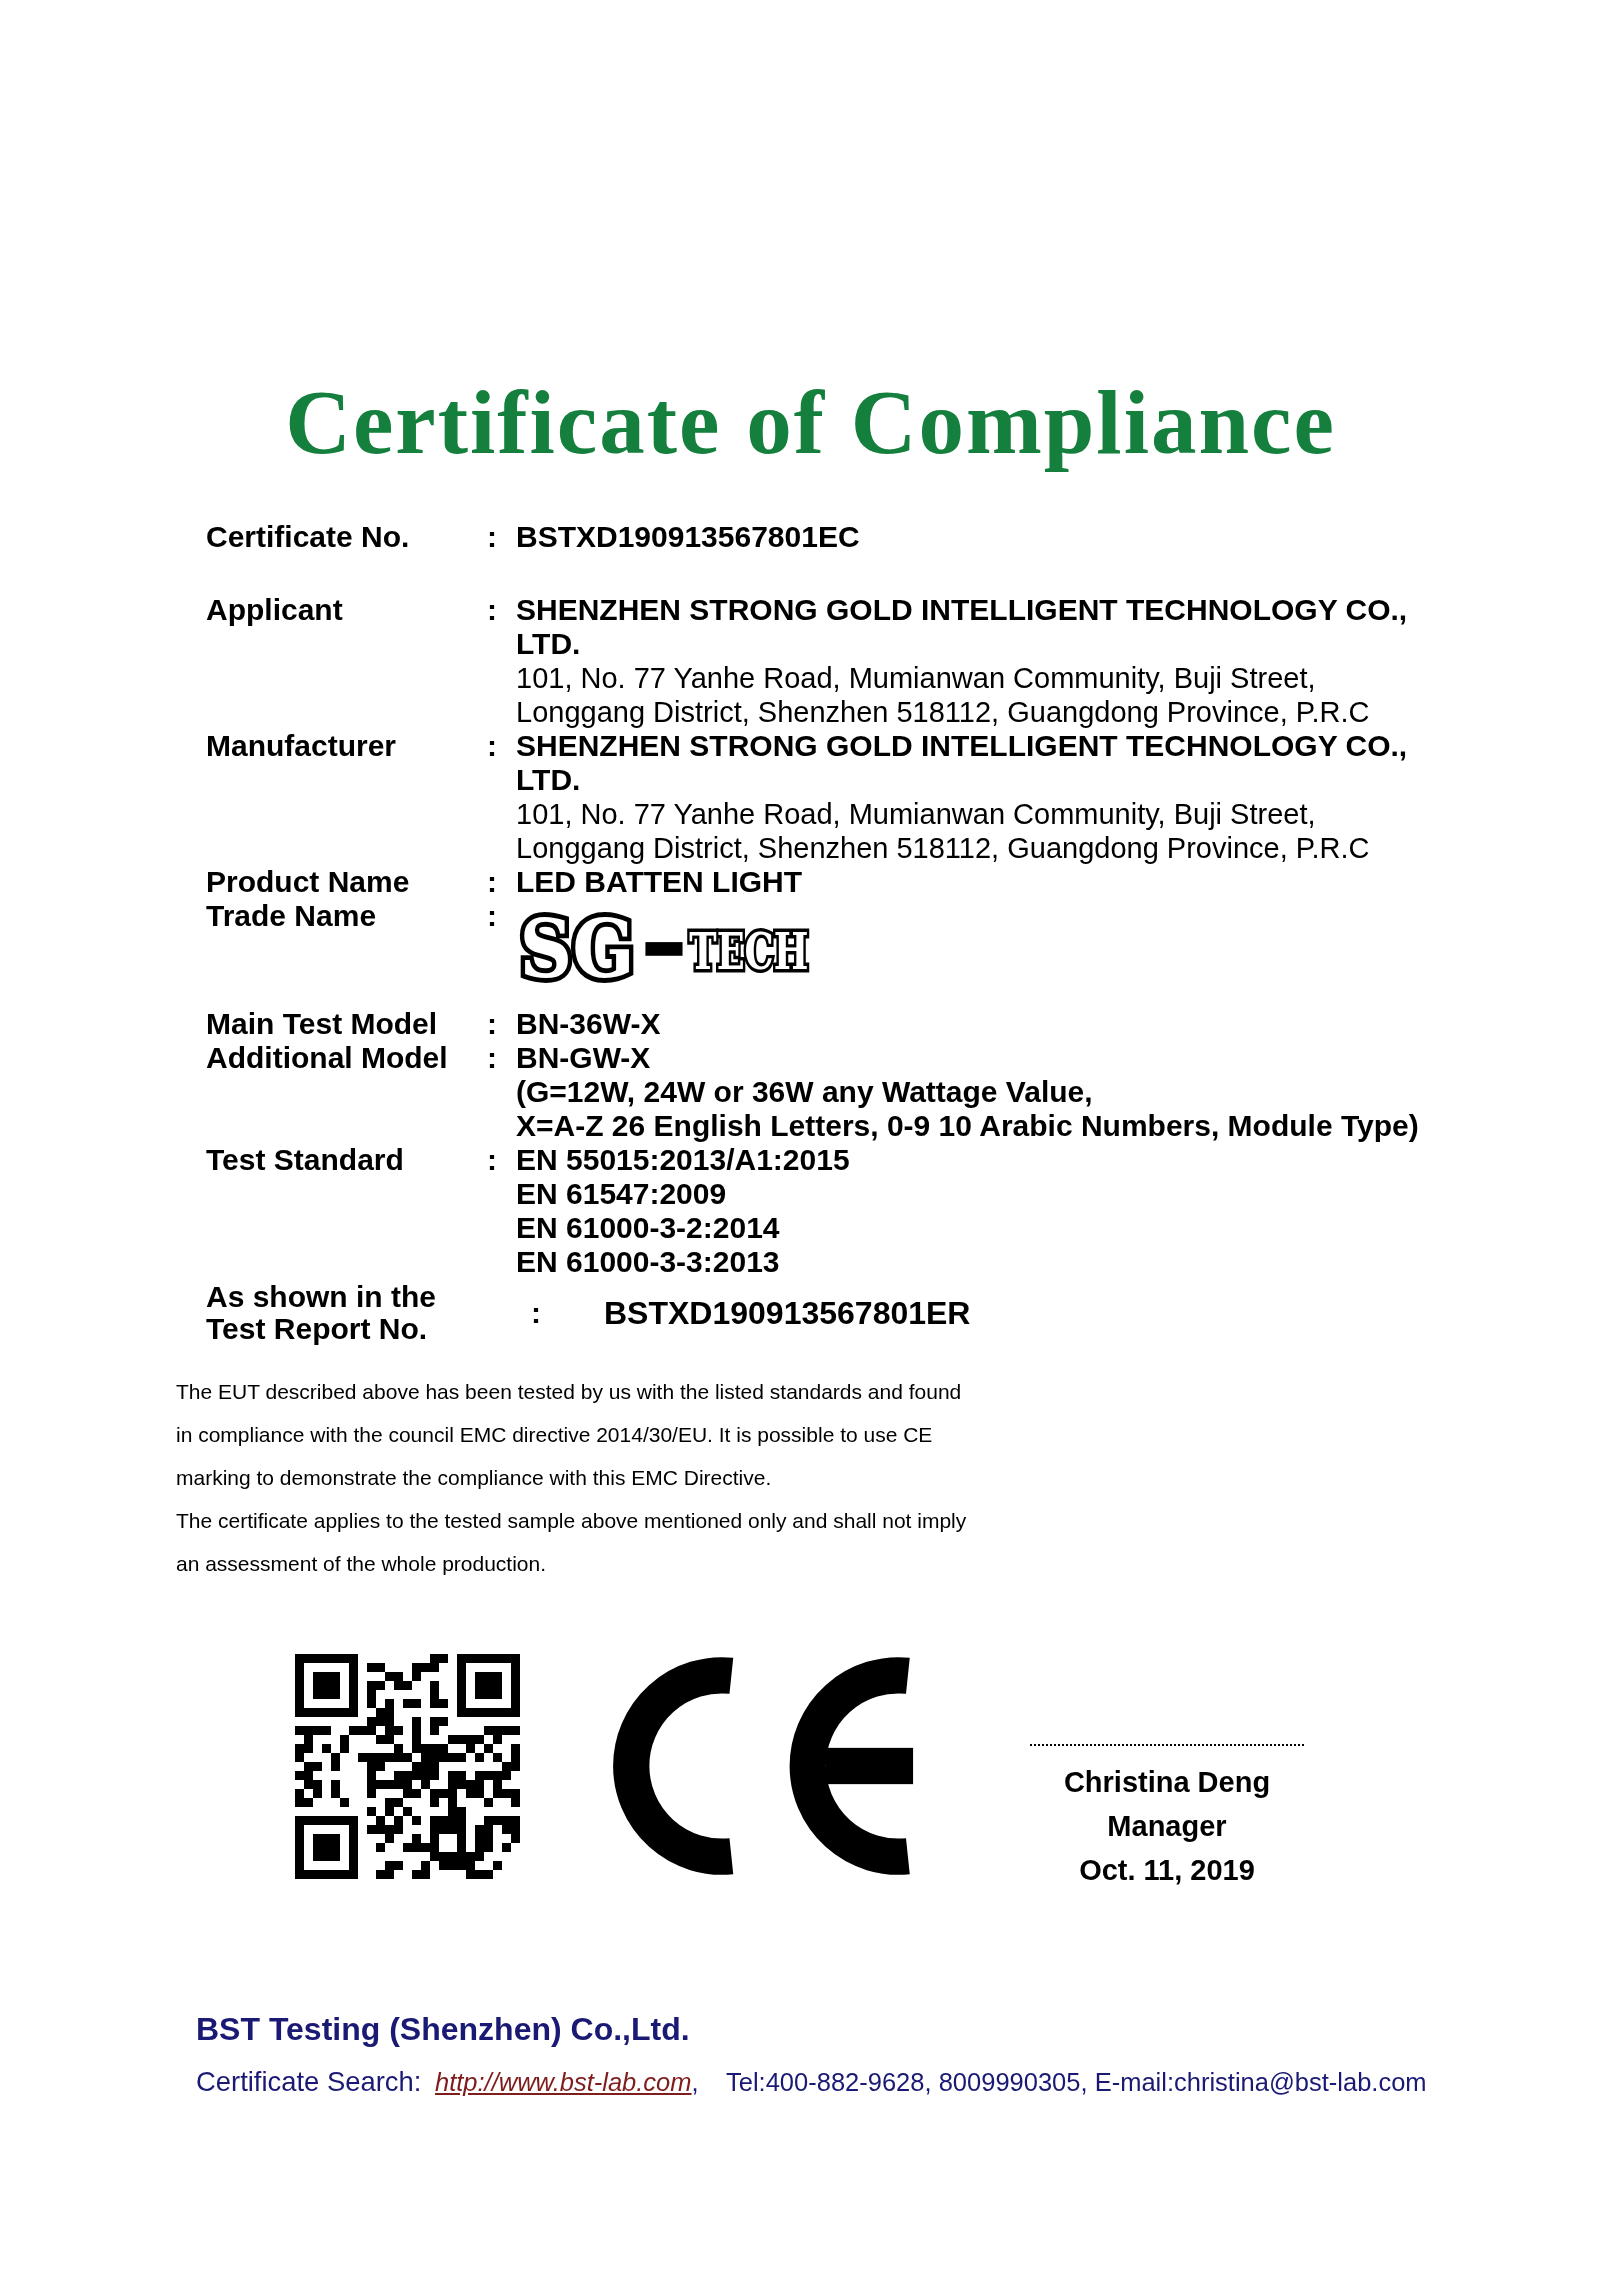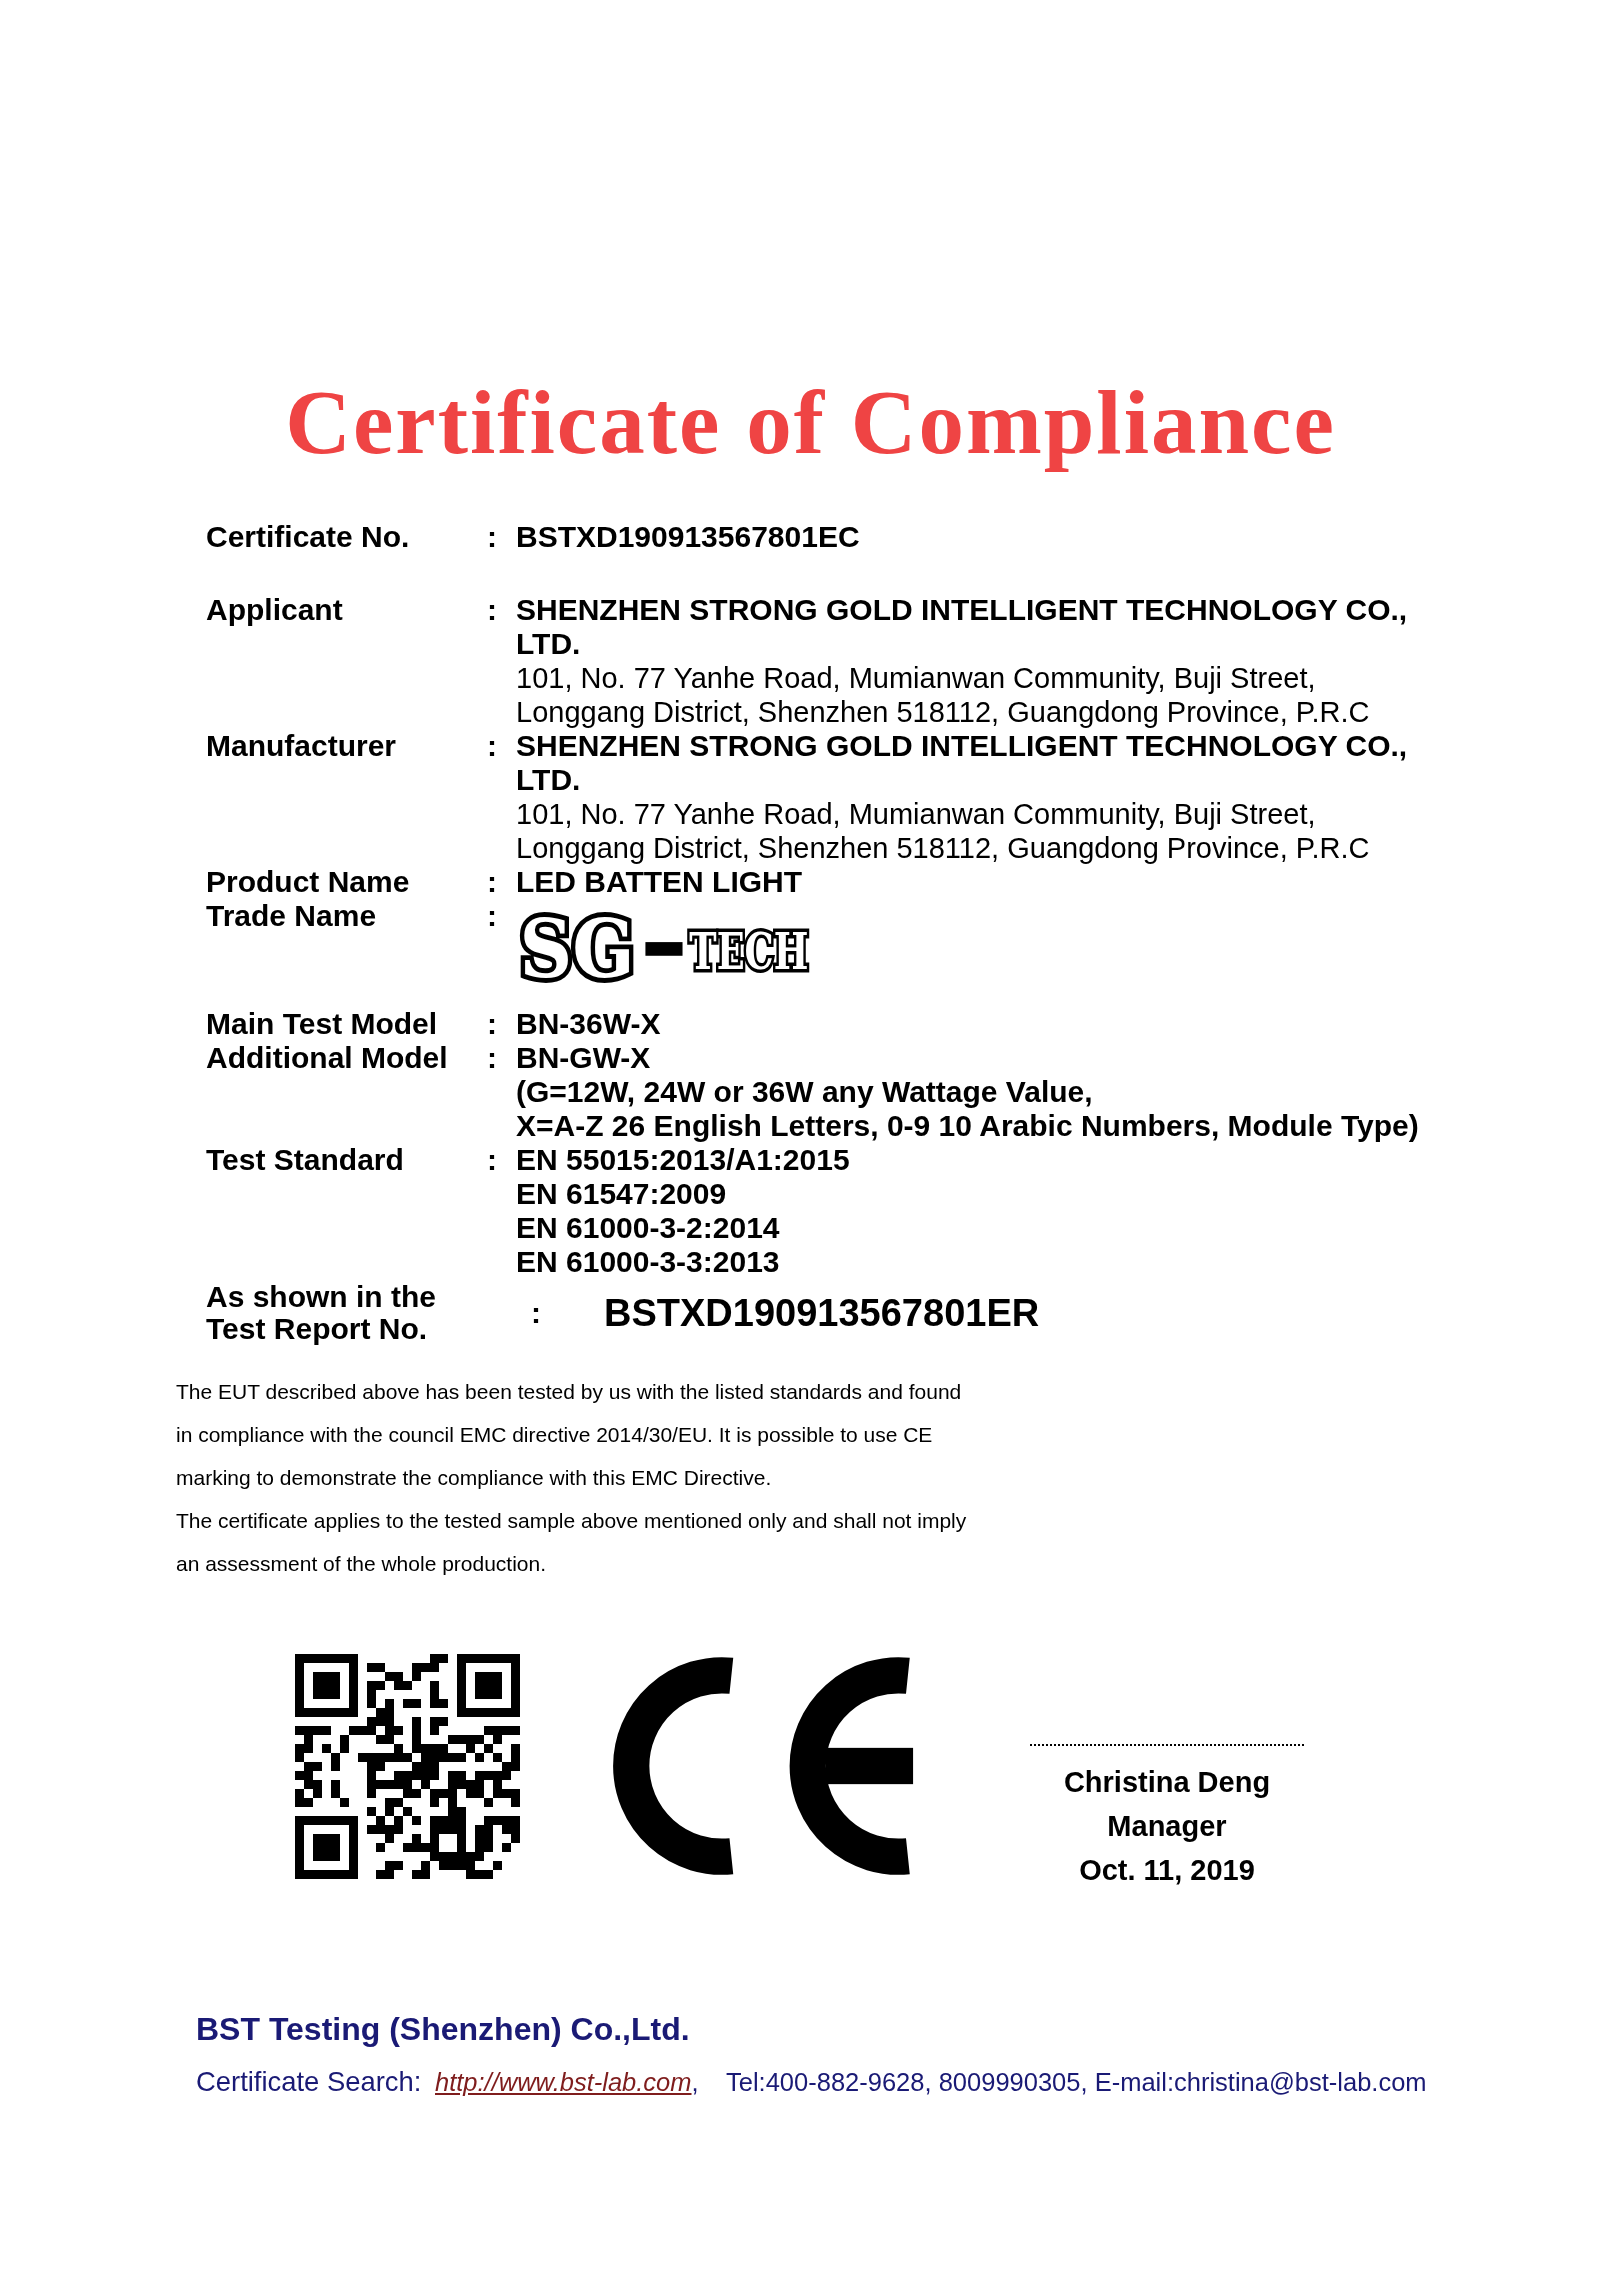--- a/index.html
+++ b/index.html
@@ -1,32 +1,32 @@
 <!DOCTYPE html>
 <html><head>
 <meta charset="utf-8">
 <style>
   html,body{margin:0;padding:0;background:#ffffff;}
   .page{position:relative;width:1621px;height:2293px;background:#ffffff;overflow:hidden;
         font-family:"Liberation Sans",sans-serif;color:#000;}
   .title{position:absolute;top:370px;left:0;width:100%;text-align:center;
          font-family:"Liberation Serif",serif;font-weight:bold;font-size:91px;
-         letter-spacing:2px;color:#ef4444;white-space:nowrap;}
+         letter-spacing:2px;color:#15803d;white-space:nowrap;}
   .details{position:absolute;left:206px;top:520px;width:1245px;}
   .drow{display:flex;align-items:flex-start;font-size:30px;line-height:34px;}
   .dlabel{width:281px;flex:none;font-weight:bold;}
   .dcolon{width:29px;flex:none;font-weight:bold;}
   .dvalue{flex:1;font-weight:bold;}
   .dvalue .reg{font-weight:normal;font-size:29px;}
   .row-cert{margin-bottom:39px;}
   .row-trade{height:94px;margin-bottom:13.7px;}
   .row-trade .dvalue svg{display:block;margin-top:5.9px;}
   .row-report{align-items:center;min-height:69px;gap:44px;}
   .row-report .dlabel{line-height:32px;}
-  .report-value{font-size:38px;}
+  .report-value{font-size:32px;}
   .statement{position:absolute;left:176px;top:1370px;width:1284px;
              font-size:21px;line-height:43px;}
   .marks{position:absolute;left:0;top:1654px;width:1621px;height:235px;margin-left:40px;}
   .qr{position:absolute;left:255px;top:0;width:225px;height:225px;}
   .ce{position:absolute;left:573px;top:2px;}
   .sig{position:absolute;left:984px;top:90px;width:286px;text-align:center;}
   .sig-line{border-top:2.9px dotted #000;width:274px;margin:0 auto 13.7px;height:0;}
   .sig .sline{font-weight:bold;font-size:29px;line-height:44px;}
   .footer{position:absolute;left:196px;top:2011px;width:1333px;color:#1a1a75;}
   .f-company{font-size:32px;font-weight:bold;}

